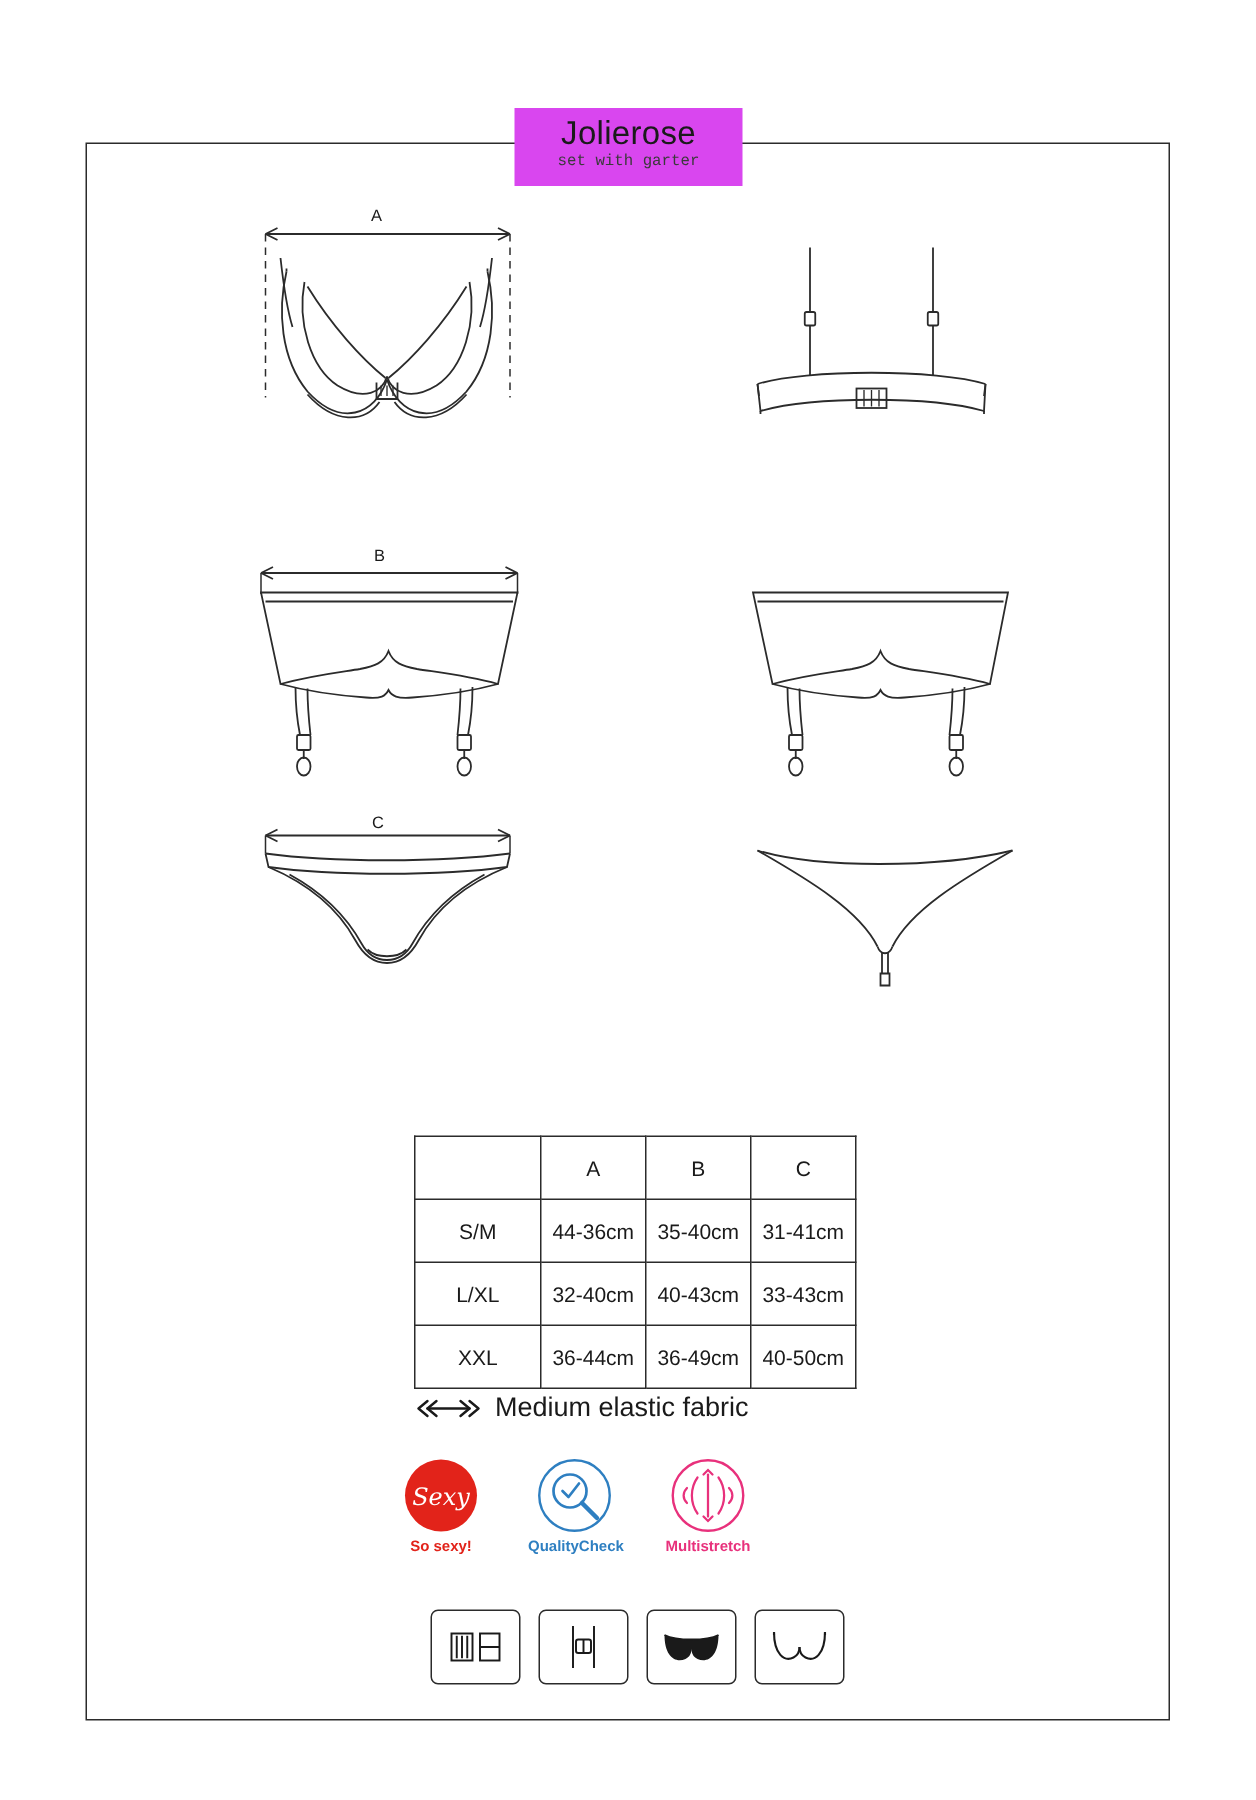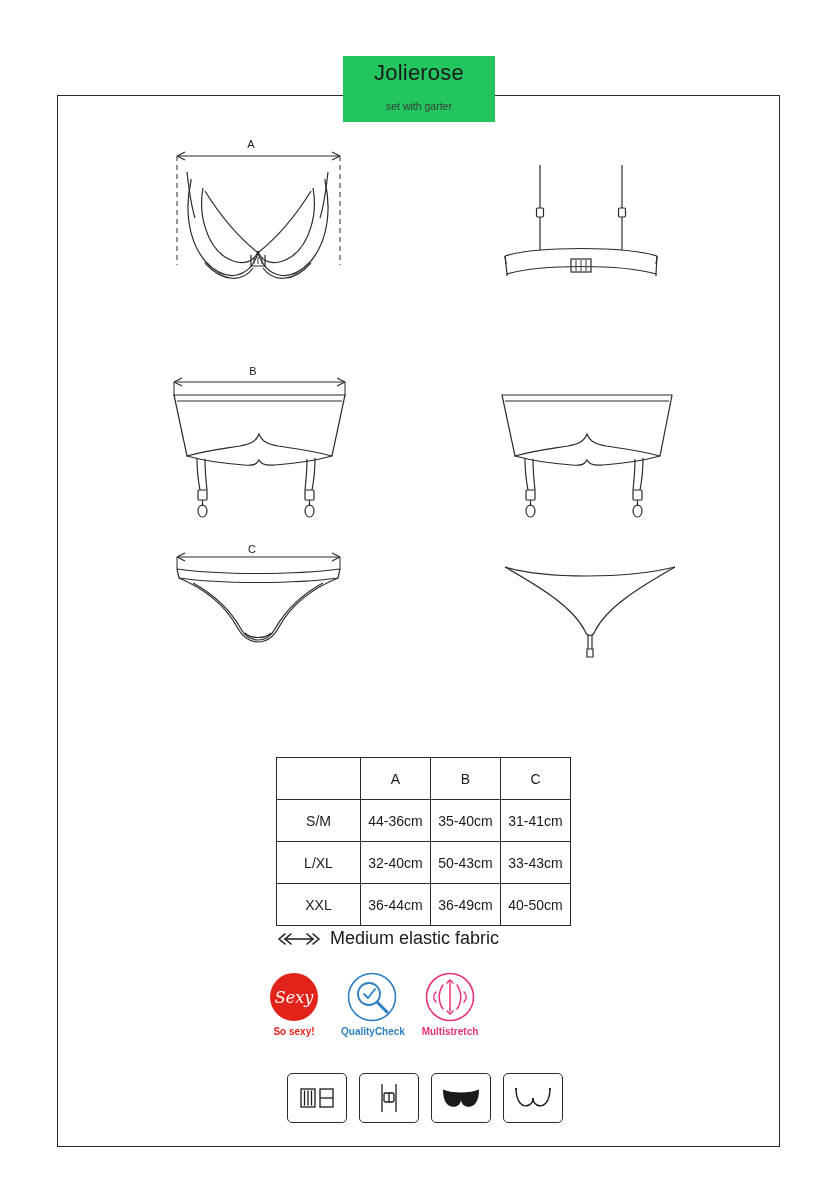--- a/index.html
+++ b/index.html
@@ -26,38 +26,39 @@
     left: 57px;
     top: 95px;
     width: 723px;
     height: 1052px;
     border: 1px solid #2b2b2b;
     box-sizing: border-box;
   }
   .title-block {
     position: absolute;
     left: 343px;
-    top: 56px;
+    top: 72px;
     width: 152px;
     text-align: center;
-    background: #22c55e;
+    background: #d946ef;
     padding: 4px 8px 10px 8px;
     box-sizing: border-box;
   }
   .title {
     font-size: 22px;
     font-weight: 400;
     letter-spacing: 0.2px;
     color: #1a1a1a;
     line-height: 1.15;
   }
   .subtitle {
     font-size: 10.5px;
     color: #3a3a3a;
-    margin-top: 15px;
+    margin-top: 1px;
+    font-family: Liberation Mono, monospace;
   }
 
   
   .draw {
     position: absolute;
   }
   .dimlabel {
     position: absolute;
     font-size: 11px;
     color: #1a1a1a;
@@ -100,21 +101,21 @@
   }
   .arrow-ico { flex: 0 0 auto; }
 
   
   .badges {
     position: absolute;
     left: 263px;
     top: 972px;
     width: 320px;
     display: flex;
-    gap: 16px;
+    gap: 27px;
   }
   .badge {
     width: 62px;
     text-align: center;
   }
   .badge .label {
     font-size: 10px;
     font-weight: bold;
     margin-top: 4px;
     white-space: nowrap;
@@ -306,21 +307,21 @@
       </tr>
       <tr>
         <td class="rowhead">S/M</td>
         <td class="cell">44-36cm</td>
         <td class="cell">35-40cm</td>
         <td class="cell">31-41cm</td>
       </tr>
       <tr>
         <td class="rowhead">L/XL</td>
         <td class="cell">32-40cm</td>
-        <td class="cell">50-43cm</td>
+        <td class="cell">40-43cm</td>
         <td class="cell">33-43cm</td>
       </tr>
       <tr>
         <td class="rowhead">XXL</td>
         <td class="cell">36-44cm</td>
         <td class="cell">36-49cm</td>
         <td class="cell">40-50cm</td>
       </tr>
     </tbody>
   </table>

